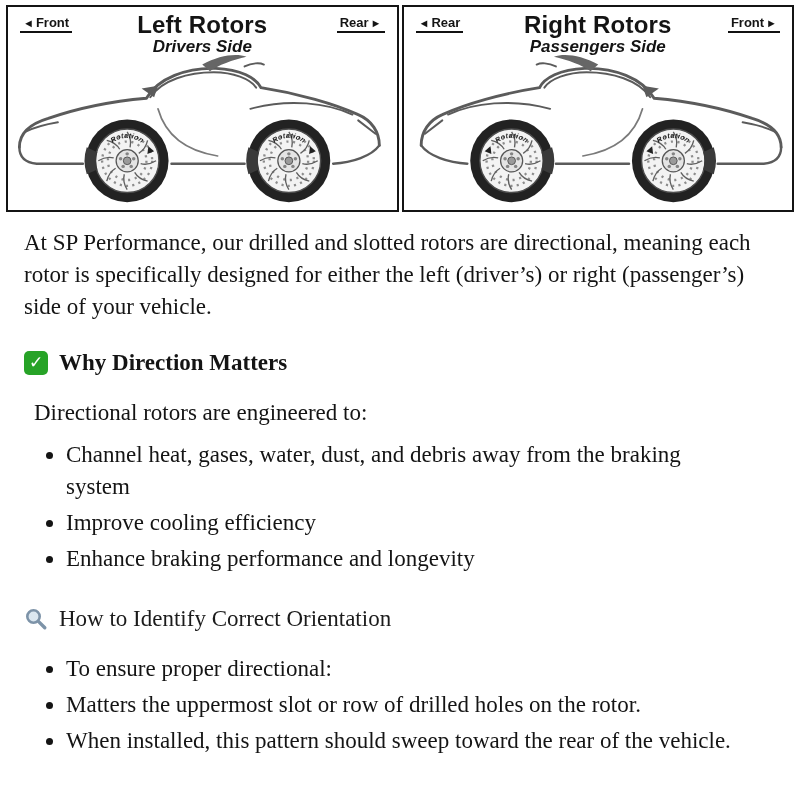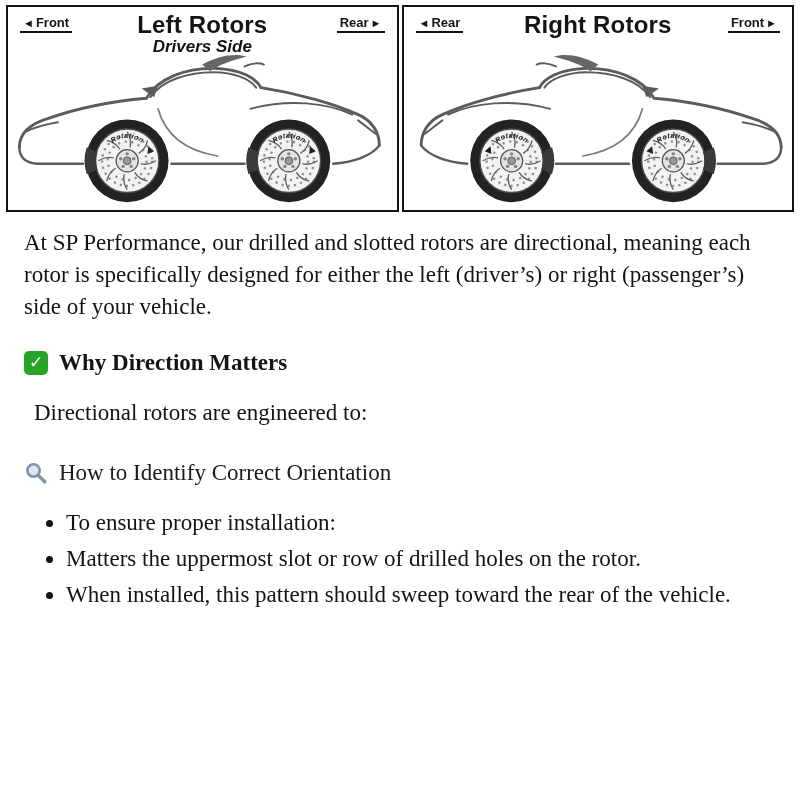--- a/index.html
+++ b/index.html
@@ -137,20 +137,21 @@
   </div>
 
   <div class="panel">
     <div class="panel-header">
       <span class="dir dir-left">
         <span class="arrow">◄</span>
         <span>Rear</span>
       </span>
       <span class="panel-title-block">
         <span class="panel-title">Right Rotors</span>
+        <span class="panel-subtitle">Passengers Side</span>
       </span>
       <span class="dir dir-right">
         <span>Front</span>
         <span class="arrow">►</span>
       </span>
     </div>
     <svg class="car-svg" viewBox="0 0 392 160">
       <use href="#car-body" transform="translate(392,0) scale(-1,1)"></use>
       <use href="#wheel" transform="translate(106,112)"></use>
       <use href="#wheel" transform="translate(274,112)"></use>
@@ -172,30 +173,35 @@
 
   <h2 class="sec">
     <span class="check-icon">
         <span>✓</span>
       </span>
     <span>Why Direction Matters</span>
   </h2>
 
   <p class="lead">Directional rotors are engineered to:</p>
 
+  <ul class="blist">
+    <li>Channel heat, gases, water, dust, and debris away from the braking system</li>
+    <li>Improve cooling efficiency</li>
+    <li>Enhance braking performance and longevity</li>
+  </ul>
 
   <h3 class="sec">
     <span class="mag-icon">
       <svg viewBox="0 0 24 24" width="24" height="24">
         <circle cx="9.5" cy="9.5" r="6.2" fill="#dbe7f0" stroke="currentColor" stroke-width="2.6"></circle>
         <line x1="14.4" y1="14.4" x2="20.8" y2="20.8" stroke="currentColor" stroke-width="3.4" stroke-linecap="round"></line>
       </svg>
     </span>
     <span>How to Identify Correct Orientation</span>
   </h3>
 
   <ul class="blist">
-    <li>To ensure proper installation:</li>
+    <li>To ensure proper directional:</li>
     <li>Matters the uppermost slot or row of drilled holes on the rotor.</li>
     <li>When installed, this pattern should sweep toward the rear of the vehicle.</li>
   </ul>
 
 </div>
 
 </body></html>

